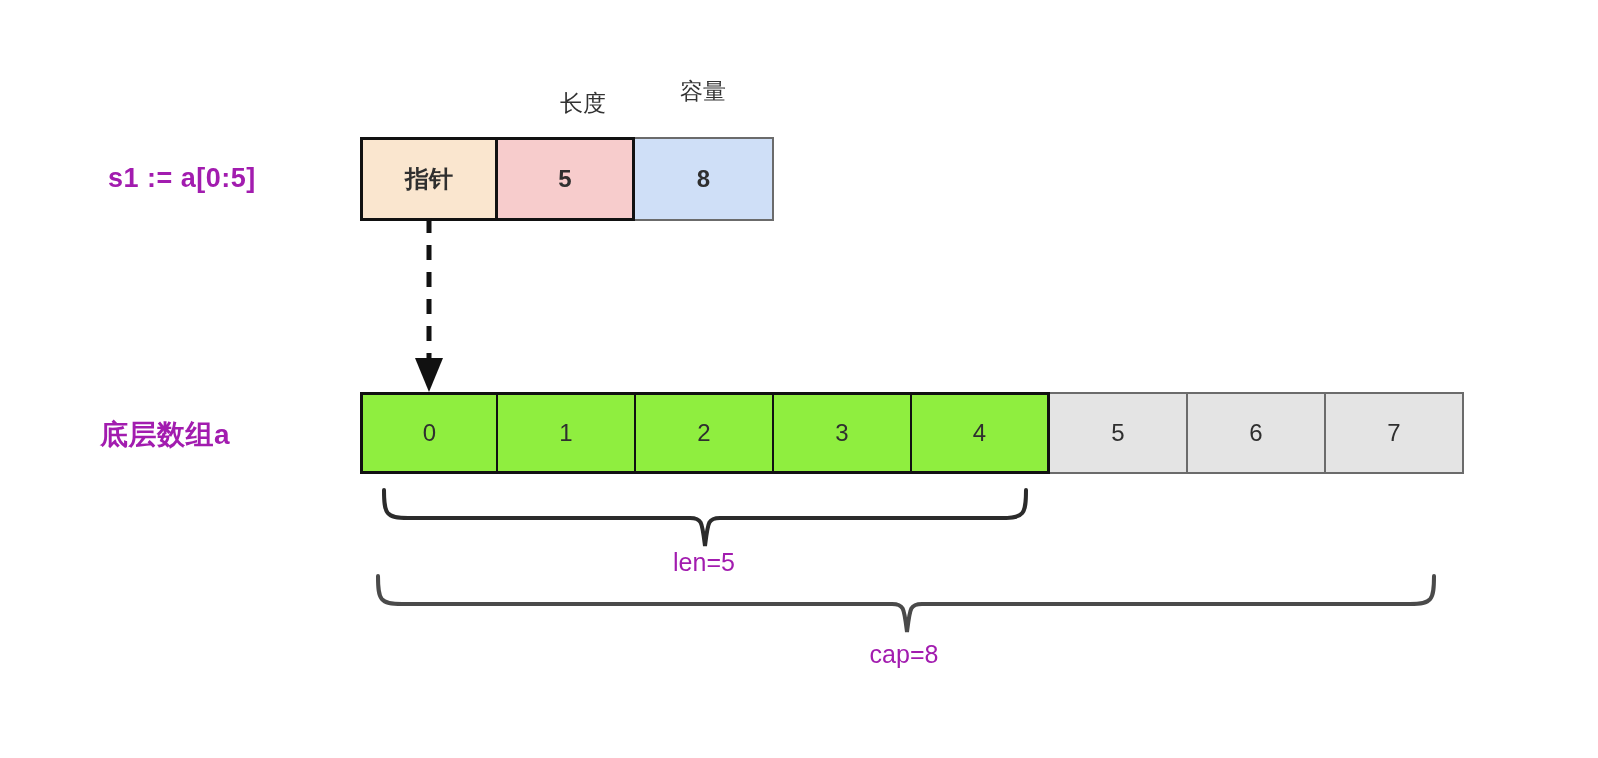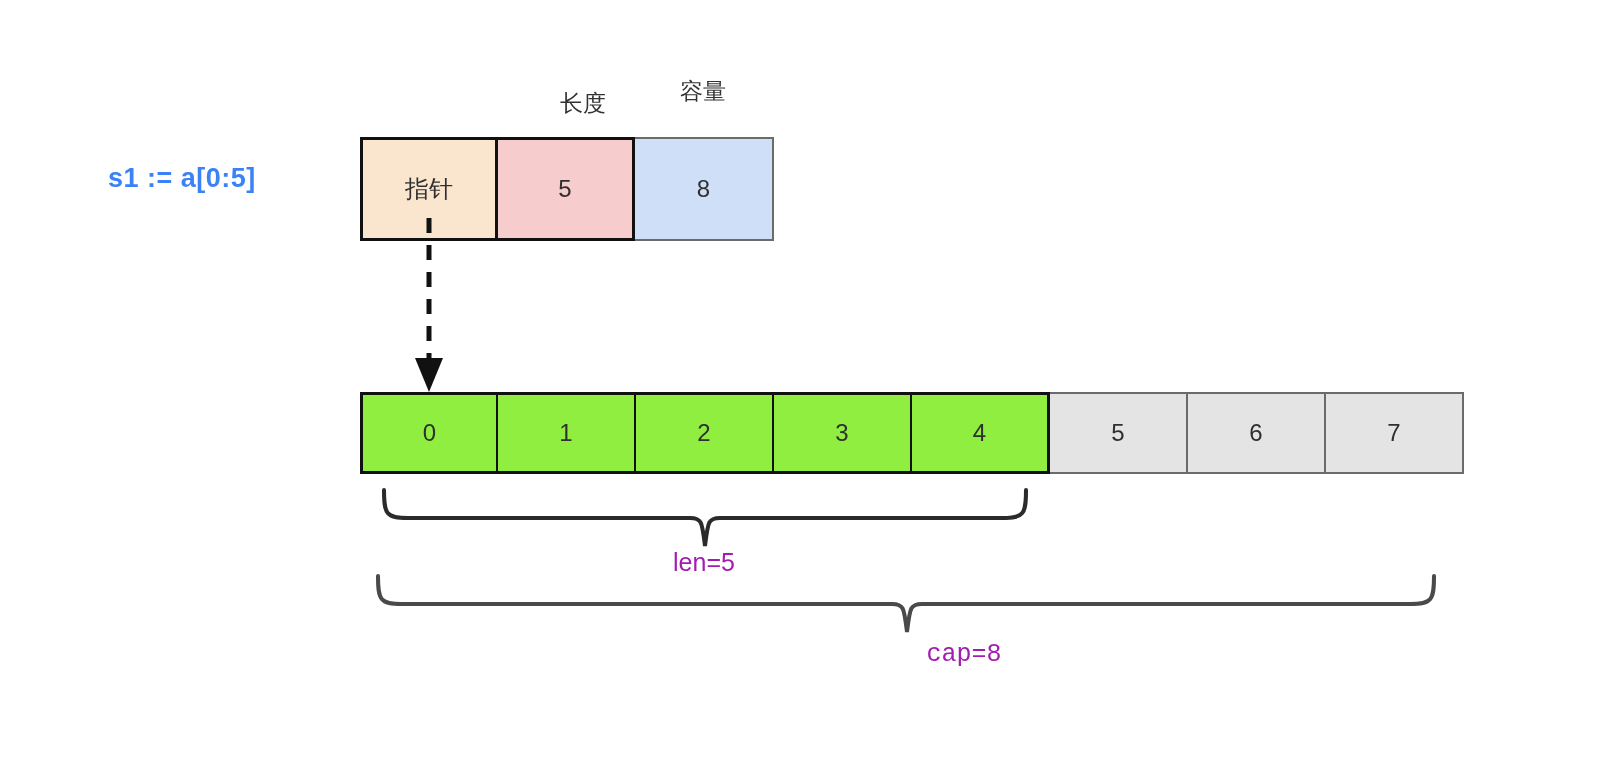--- a/index.html
+++ b/index.html
@@ -17,21 +17,21 @@
     width: 1598px;
     height: 758px;
     background: #ffffff;
     overflow: hidden;
   }
 
   
   .row-label {
     position: absolute;
     font-weight: bold;
-    color: #3b82f6;
+    color: #a21caf;
     white-space: nowrap;
     text-align: left;
   }
   #label-s1 {
     left: 108px;
     top: 163px;
     font-size: 27px;
     letter-spacing: 0.5px;
   }
   #label-array {
@@ -39,23 +39,24 @@
     top: 416px;
     font-size: 28px;
     letter-spacing: 0.5px;
   }
 
   
   #slice-header {
     position: absolute;
     left: 360px;
     top: 137px;
-    height: 104px;
+    height: 84px;
     display: flex;
     align-items: stretch;
+    font-weight: bold;
   }
   .hdr-cell {
     box-sizing: border-box;
     display: flex;
     align-items: center;
     justify-content: center;
     font-size: 24px;
     color: #2f2f2f;
   }
   .hdr-cell.ptr {
@@ -135,29 +136,30 @@
   #brace-cap  { left: 374px; top: 574px;  width: 1064px; height: 62px; }
 
   .brace-label {
     position: absolute;
     font-size: 25px;
     color: #a21caf;
     white-space: nowrap;
     transform: translateX(-50%);
   }
   #label-len { left: 704px; top: 548px; }
-  #label-cap { left: 964px; top: 640px; font-family: Liberation Mono, monospace; }
+  #label-cap { left: 904px; top: 640px; }
 </style>
 </head>
 <body>
 
 <div id="canvas">
 
   <div class="row-label" id="label-s1">s1 := a[0:5]</div>
 
+  <div class="row-label" id="label-array">底层数组a</div>
 
   <div class="hdr-caption" id="caption-len">长度</div>
 
   <div class="hdr-caption" id="caption-cap">容量</div>
 
   <div id="slice-header">
     <div class="hdr-cell ptr">指针</div>
     <div class="hdr-cell len">5</div>
     <div class="hdr-cell cap">8</div>
   </div>

